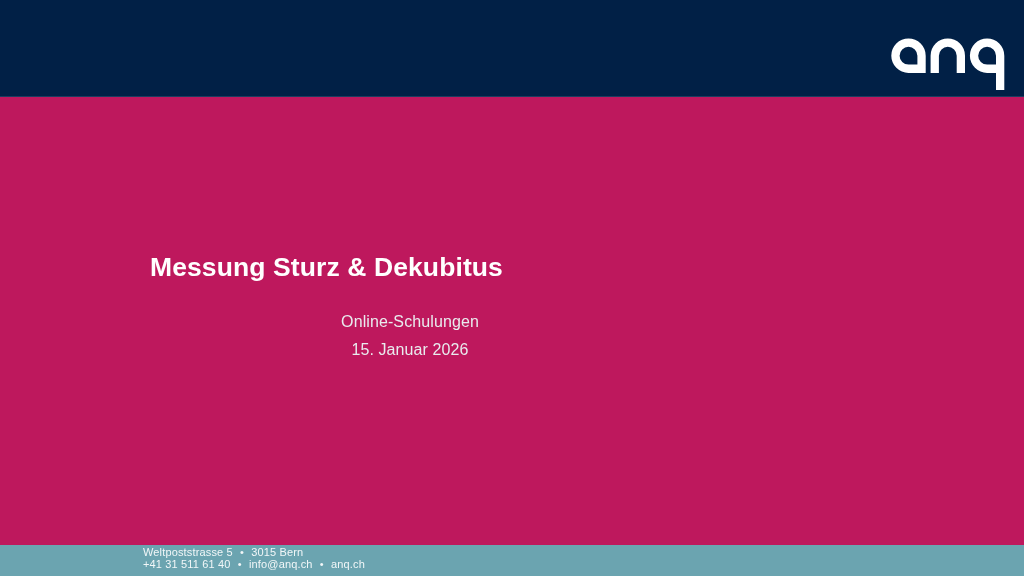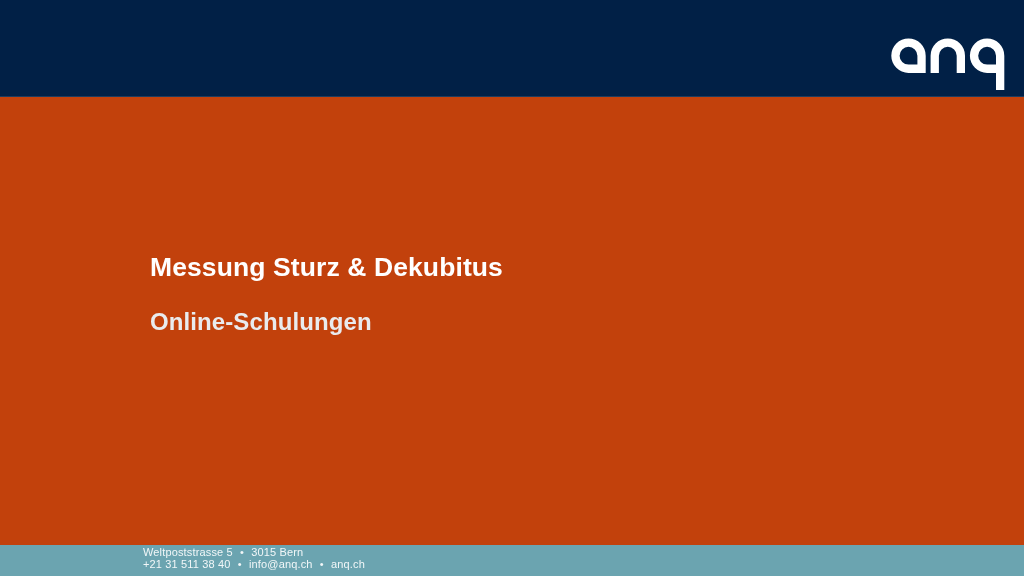--- a/index.html
+++ b/index.html
@@ -8,21 +8,21 @@
     background: #000;
   }
   body {
     font-family: "Liberation Sans", sans-serif;
   }
 
   .slide {
     position: relative;
     width: 1024px;
     height: 576px;
-    background: #c2410c;
+    background: #be185d;
     overflow: hidden;
   }
 
   
   .header-band {
     position: absolute;
     left: 0;
     top: 0;
     width: 1024px;
     height: 96px;
@@ -63,26 +63,27 @@
     white-space: nowrap;
   }
 
   .subtitle-block {
     position: absolute;
     left: 150px;
     top: 308px;
     width: 520px;
   }
   .subtitle-line {
-    font-size: 24px;
-    font-weight: bold;
+    font-size: 16px;
+    font-weight: normal;
     color: #e9ebee;
     line-height: 27.6px;
     letter-spacing: 0.1px;
     white-space: nowrap;
+    text-align: center;
   }
 
   
   .footer-bar {
     position: absolute;
     left: 0;
     top: 545px;
     width: 1024px;
     height: 31px;
     background: #6ba4b0;
@@ -150,32 +151,33 @@
                  A8.9 8.9 0 1 1 110.0 27.7
                  L110.0 36.6 Z"></path>
       </g>
     </svg>
   </div>
 
   <div class="title">Messung Sturz &amp; Dekubitus</div>
 
   <div class="subtitle-block">
     <div class="subtitle-line">Online-Schulungen</div>
+    <div class="subtitle-line">15. Januar 2026</div>
   </div>
 
   <div class="footer-bar"></div>
 
   <div class="footer-text">
     <div class="footer-line">
       <span>Weltpoststrasse 5</span>
       <span class="footer-sep">•</span>
       <span>3015 Bern</span>
     </div>
     <div class="footer-line">
-      <span>+21 31 511 38 40</span>
+      <span>+41 31 511 61 40</span>
       <span class="footer-sep">•</span>
       <span>info@anq.ch</span>
       <span class="footer-sep">•</span>
       <span>anq.ch</span>
     </div>
   </div>
 
 </div>
 
 </body></html>

